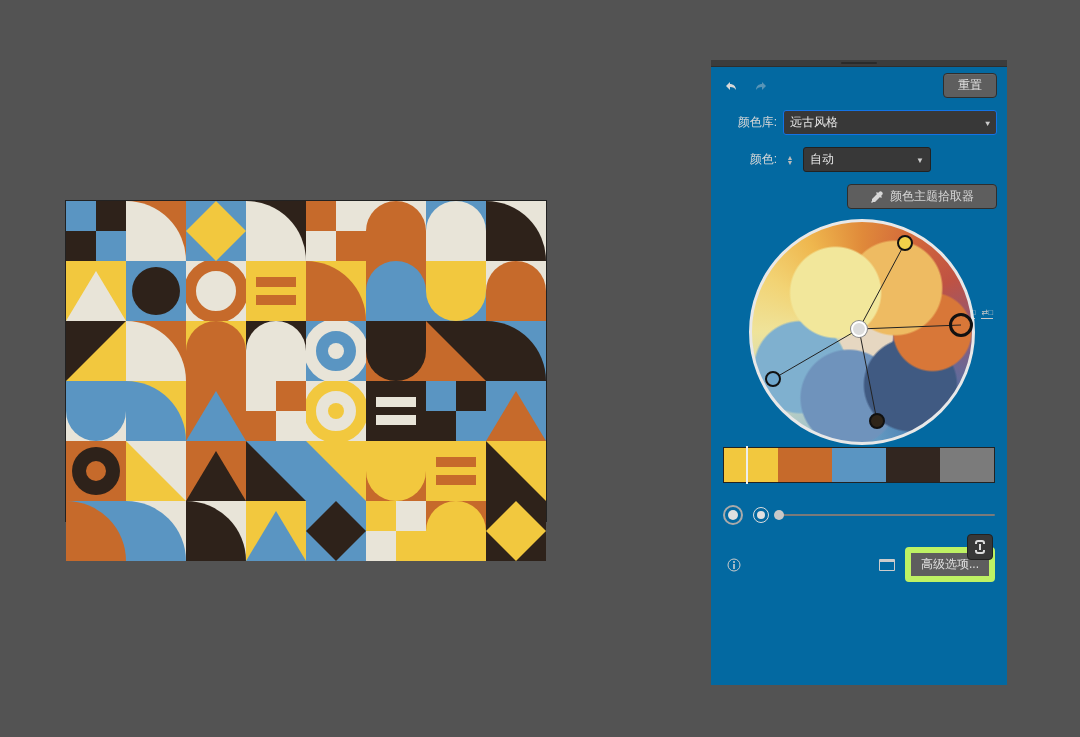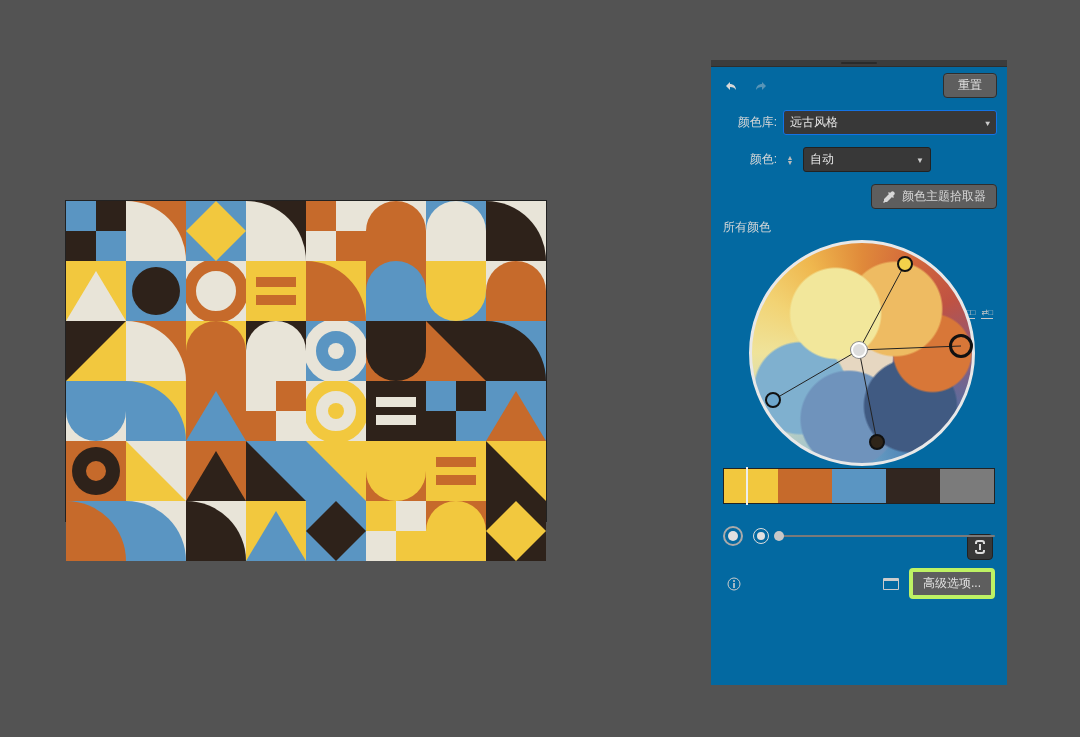--- a/index.html
+++ b/index.html
@@ -10,21 +10,21 @@
   .panel-top::after { content:""; position:absolute; left:50%; top:2px; width:36px; height:2px; background:#2a2a2a; border-radius:1px; transform:translateX(-50%);}
   .row { display: flex; align-items: center; padding: 6px 10px; gap: 6px; }
   .right { margin-left: auto; }
   .ibtn { width: 22px; height: 18px; display: inline-flex; align-items: center; justify-content: center; color: #c8c8c8; border-radius: 2px; cursor: pointer; }
   .disabled { opacity: 0.4; cursor: default; }
   .btn { background: #5e5e5e; border: 1px solid #2e2e2e; border-radius: 4px; color: #e0e0e0; padding: 3px 14px; cursor: pointer; box-shadow: inset 0 1px 0 rgba(255,255,255,.05); }
   .label { color: #d8d8d8; text-align: right; }
   .select { flex: 1; background: #383838; border: 1px solid #222; border-radius: 3px; padding: 3px 20px 3px 6px; color: #e6e6e6; position: relative; cursor: pointer; }
   .select.hl { border-color: #1473e6; font-family: Liberation Mono, monospace; }
   .select .dn { position: absolute; right: 6px; top: 50%; transform: translateY(-50%); font-size: 8px; color: #ccc; }
-  .eyedrop-btn { display: inline-flex; align-items: center; gap: 6px; background: #5e5e5e; border: 1px solid #2e2e2e; border-radius: 4px; padding: 3px 10px; cursor: pointer; }
+  .eyedrop-btn { display: inline-flex; align-items: center; gap: 6px; background: #5e5e5e; border: 1px solid #2e2e2e; border-radius: 4px; padding: 3px 22px; cursor: pointer; }
   .section-label { padding: 4px 12px 0; color: #d8d8d8; }
   .wheel-wrap { position: relative; width: 220px; height: 220px; margin: 4px auto 8px; }
   .wheel { width: 100%; height: 100%; border-radius: 50%; border: 3px solid #e8e8e8; background:
     radial-gradient(circle at 38% 32%, #f2e79b 0 22%, transparent 23%),
     radial-gradient(circle at 65% 30%, #eebb62 0 22%, transparent 23%),
     radial-gradient(circle at 82% 50%, #d87738 0 18%, transparent 19%),
     radial-gradient(circle at 72% 74%, #405a82 0 20%, transparent 21%),
     radial-gradient(circle at 44% 80%, #6f93bc 0 22%, transparent 23%),
     radial-gradient(circle at 22% 66%, #7fb0cf 0 20%, transparent 21%),
     radial-gradient(circle at 52% 52%, #e6d7c1 0 16%, transparent 17%),
@@ -44,21 +44,21 @@
   .sw-marker { position: absolute; left: 22px; top: -2px; width: 2px; height: 38px; background: #eee; }
   .slider-row { display: flex; align-items: center; gap: 10px; padding: 22px 12px 0; }
   .radio { width: 14px; height: 14px; border-radius: 50%; border: 1px solid #aaa; display: inline-block; cursor: pointer; position: relative; }
   .radio.sel::after { content: ""; position: absolute; inset: 3px; border-radius: 50%; background: #e0e0e0; }
   .radio.big { width: 16px; height: 16px; border-width: 2px; }
   .slider { flex: 1; height: 2px; background: #7a7a7a; border-radius: 1px; position: relative; cursor: pointer; }
   .slider::after { content: ""; position: absolute; left: 0; top: 50%; width: 10px; height: 10px; background: #c8c8c8; border-radius: 50%; transform: translate(-50%, -50%); }
   .bottom-row { display: flex; align-items: center; gap: 10px; padding: 22px 12px 10px; }
   .folder { width: 16px; height: 12px; cursor: pointer; display: inline-block; position: relative; }
   .folder::before { content: ""; position: absolute; inset: 0; border: 1px solid #ccc; border-top-width: 3px; border-radius: 1px; }
-  .adv-btn { background: #5e5e5e; border: 4px solid #bef264; border-radius: 4px; padding: 3px 10px; cursor: pointer; color: #e0e0e0; }
+  .adv-btn { background: #5e5e5e; border: 6px solid #bef264; border-radius: 4px; padding: 3px 10px; cursor: pointer; color: #e0e0e0; }
   .caret-box { width: 14px; display: inline-flex; flex-direction: column; font-size: 7px; line-height: 5px; color: #bbb; align-items: center; }
 </style>
 </head>
 <body>
 
 <div class="canvas" id="canvas">
     <div class="tile" style="left: 0px; top: 0px;"><svg width="60" height="60">
         <rect width="60" height="60" fill="#2e221a"></rect>
         <rect x="0" y="0" width="30" height="30" fill="#5a95c2"></rect>
         <rect x="30" y="30" width="30" height="30" fill="#5a95c2"></rect>
@@ -302,21 +302,20 @@
 
   <div class="row" style="justify-content:flex-end">
     <span class="eyedrop-btn">
       <svg width="14" height="14" viewBox="0 0 14 14">
           <path d="M12 2c-1-1-2-1-3 0L8 3 7 2 6 3l1 1-5 5v2l-1 1 1 1 1-1h2l5-5 1 1 1-1-1-1 1-1c1-1 1-2 0-3z" fill="#d8d8d8"></path>
         </svg>
       <span>颜色主题拾取器</span>
     </span>
   </div>
 
-  <div class="section-label">所有颜色</div>
 
   <div class="view-toggle">
     <span>□□□</span>
     <span>⇄□</span>
   </div>
 
   <div class="wheel-wrap">
     <div class="wheel"></div>
     <svg class="line" id="wheel-lines">
         <line x1="110" y1="110" x2="156" y2="24" stroke="#222" stroke-width="1"></line>

